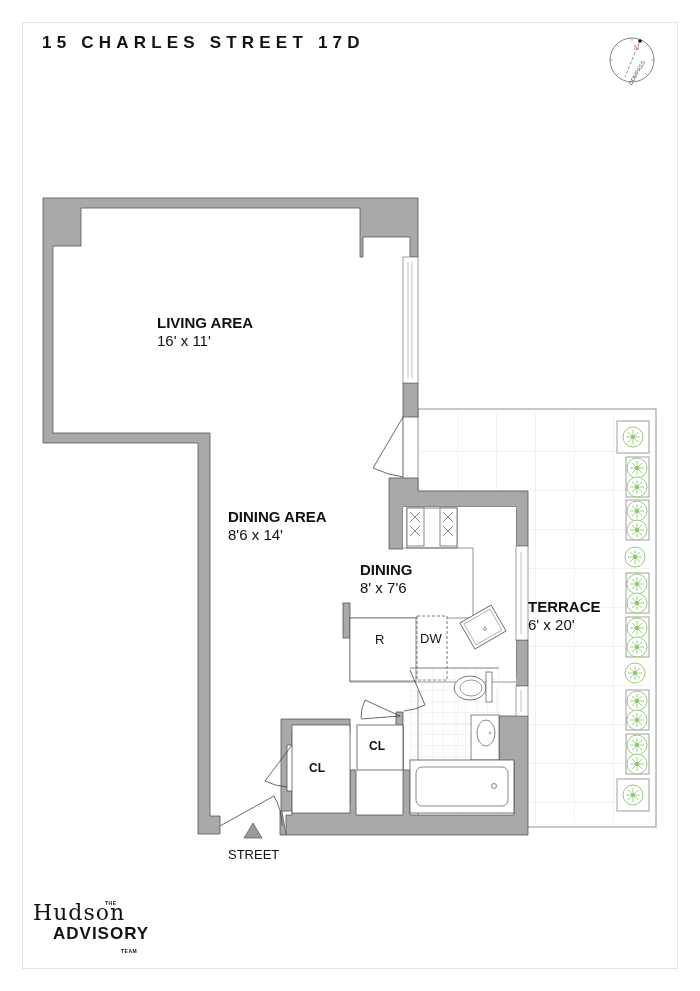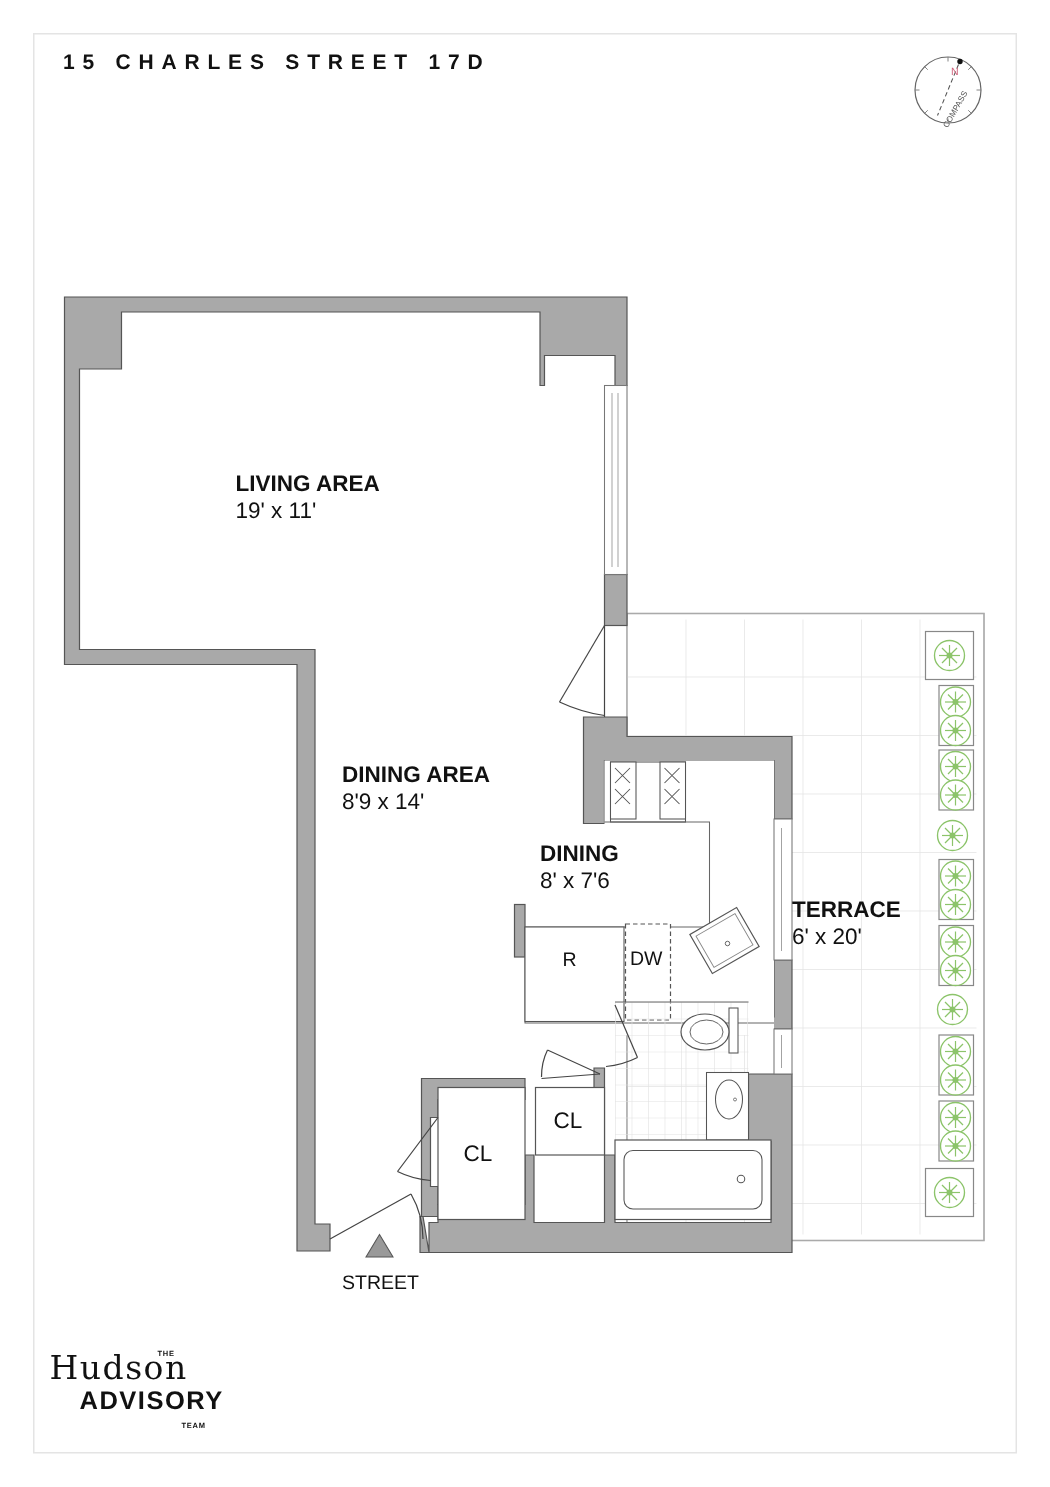--- a/index.html
+++ b/index.html
@@ -1,24 +1,24 @@
 <!DOCTYPE html>
 <html><head>
 <meta charset="utf-8">
 <style>
   html, body { margin: 0; padding: 0; background: #ffffff; }
   body { width: 700px; height: 991px; position: relative; overflow: hidden; font-family: "Liberation Sans", sans-serif; }
   .frame { position: absolute; left: 22px; top: 22px; width: 656px; height: 947px; border: 1px solid #e4e4e4; box-sizing: border-box; }
-  .title { position: absolute; left: 42px; top: 33px; font-size: 14px; font-weight: bold; letter-spacing: 5.2px; color: #111; }
+  .title { position: absolute; left: 42px; top: 33px; font-size: 17px; font-weight: bold; letter-spacing: 5.2px; color: #111; }
   .plan { position: absolute; left: 0; top: 0; }
   .room-label { position: absolute; color: #111; }
   .room-label .name { font-weight: bold; font-size: 15px; line-height: 18px; }
   .room-label .dim { font-size: 15px; line-height: 18px; }
   .fixture-label { position: absolute; font-size: 13px; color: #111; }
-  .cl-label { position: absolute; font-weight: normal; font-size: 15px; color: #111; }
+  .cl-label { position: absolute; font-weight: bold; font-size: 12px; color: #111; }
   .entry-label { position: absolute; left: 228px; top: 847px; font-size: 13px; color: #111; }
   .logo { position: absolute; left: 33px; top: 898px; width: 120px; height: 60px; }
   .logo .the { position: absolute; left: 72px; top: 2px; font-size: 5px; font-weight: bold; letter-spacing: 0.5px; color: #111; }
   .logo .hudson { position: absolute; left: 0; top: 2px; font-size: 22px; font-family: "DejaVu Serif", serif; color: #111; letter-spacing: 1px; }
   .logo .advisory { position: absolute; left: 20px; top: 26px; font-size: 17px; font-weight: bold; color: #111; letter-spacing: 1px; }
   .logo .team { position: absolute; left: 88px; top: 50px; font-size: 5px; font-weight: bold; letter-spacing: 0.5px; color: #111; }
 </style>
 </head>
 <body>
 
@@ -196,25 +196,25 @@
 
   <g fill="none" stroke="#444" stroke-width="0.8">
     <line x1="220" y1="826" x2="274" y2="796"></line>
     <path d="M274 796 Q282 810 282 826"></path>
   </g>
   <polygon points="253,823 244,838 262,838" fill="#999" stroke="#555" stroke-width="0.7"></polygon>
 </svg>
 
 <div class="room-label" style="left:157px;top:314px;width:140px">
   <div class="name">LIVING AREA</div>
-  <div class="dim">19' x 11'</div>
+  <div class="dim">16' x 11'</div>
 </div>
 <div class="room-label" style="left:228px;top:508px;width:140px">
   <div class="name">DINING AREA</div>
-  <div class="dim">8'9 x 14'</div>
+  <div class="dim">8'6 x 14'</div>
 </div>
 <div class="room-label" style="left:360px;top:561px;width:100px">
   <div class="name">DINING</div>
   <div class="dim">8' x 7'6</div>
 </div>
 <div class="room-label" style="left:528px;top:598px;width:100px">
   <div class="name">TERRACE</div>
   <div class="dim">6' x 20'</div>
 </div>
 

